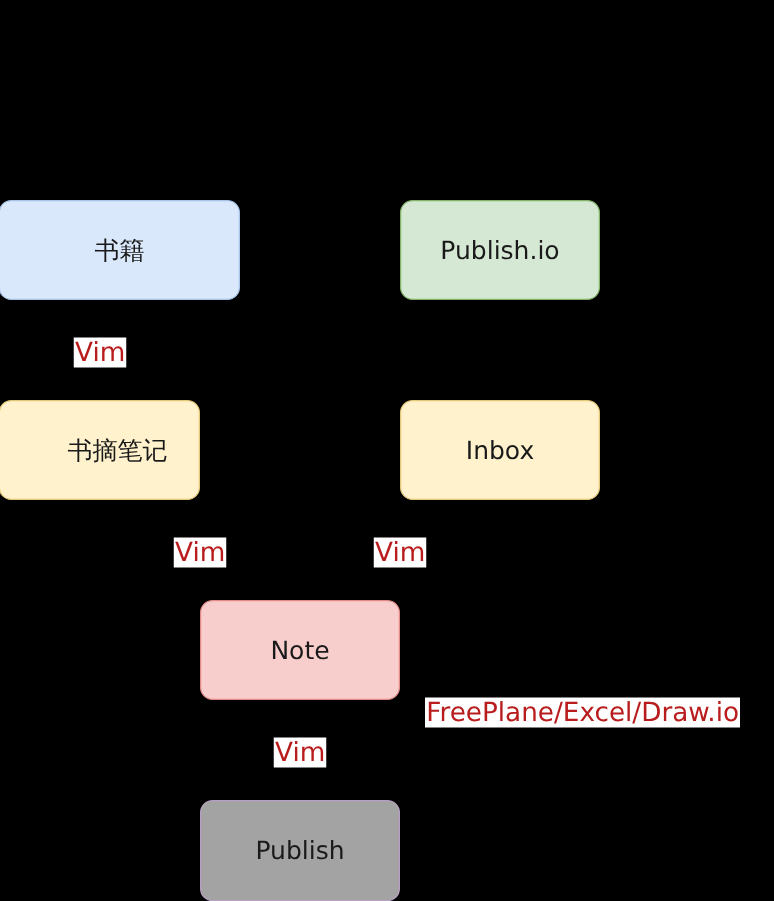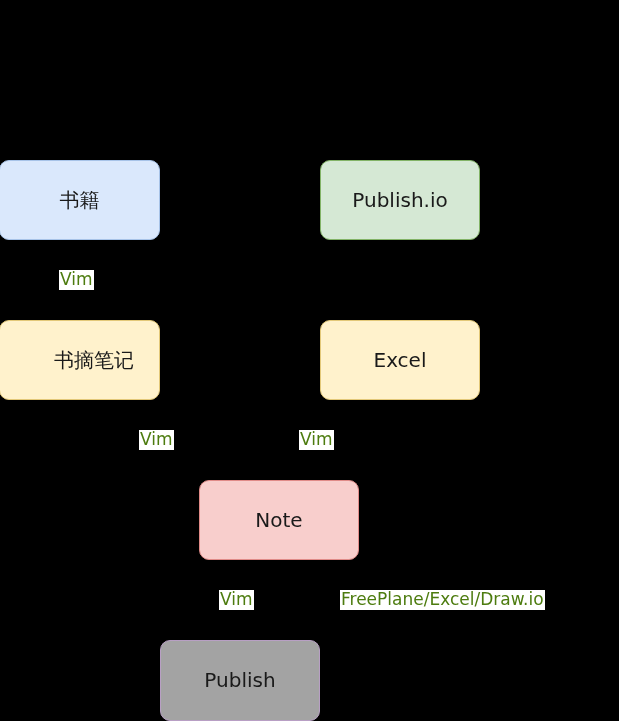--- a/index.html
+++ b/index.html
@@ -30,41 +30,41 @@
     color: #1a1a1a;
     white-space: pre-line;
   }
   .edge {
     position: absolute;
     background: #000000;
   }
   .edge-label {
     position: absolute;
     background: #ffffff;
-    color: #4d7c0f;
-    font-size: 17px;
+    color: #b91c1c;
+    font-size: 21px;
     line-height: 1.15;
     padding: 0px 1px;
     white-space: nowrap;
   }
 </style>
 </head>
 <body>
 
 <div id="canvas">
     <div class="edge" style="left: 399px; top: 80px; width: 2px; height: 80px;"></div>
     <div class="edge" style="left: 79px; top: 240px; width: 2px; height: 80px;"></div>
     <div class="edge" style="left: 399px; top: 240px; width: 2px; height: 80px;"></div>
     <div class="edge" style="left: 79px; top: 400px; width: 2px; height: 80px;"></div>
     <div class="edge" style="left: 399px; top: 400px; width: 2px; height: 80px;"></div>
     <div class="edge" style="left: 239px; top: 560px; width: 2px; height: 80px;"></div>
-    <div class="node" style="left: -1px; top: 160px; width: 161px; height: 80px; background: rgb(218, 232, 252); border-color: rgb(167, 195, 232);">书籍</div>
+    <div class="node" style="left: -1px; top: 160px; width: 193px; height: 80px; background: rgb(218, 232, 252); border-color: rgb(167, 195, 232);">书籍</div>
     <div class="node" style="left: 320px; top: 160px; width: 160px; height: 80px; background: rgb(213, 232, 212); border-color: rgb(130, 179, 102);">Publish.io</div>
     <div class="node" style="left: -1px; top: 320px; width: 161px; height: 80px; background: rgb(255, 242, 204); border-color: rgb(227, 200, 120); padding-left: 29px;">书摘笔记</div>
-    <div class="node" style="left: 320px; top: 320px; width: 160px; height: 80px; background: rgb(255, 242, 204); border-color: rgb(227, 200, 120);">Excel</div>
-    <div class="node" style="left: 160px; top: 480px; width: 160px; height: 80px; background: rgb(248, 206, 204); border-color: rgb(224, 139, 136); margin-left: 39px;">Note</div>
+    <div class="node" style="left: 320px; top: 320px; width: 160px; height: 80px; background: rgb(255, 242, 204); border-color: rgb(227, 200, 120);">Inbox</div>
+    <div class="node" style="left: 160px; top: 480px; width: 160px; height: 80px; background: rgb(248, 206, 204); border-color: rgb(224, 139, 136);">Note</div>
     <div class="node" style="left: 160px; top: 640px; width: 160px; height: 81px; background: #a3a3a3; border-color: rgb(184, 159, 196);">Publish</div>
     <div class="edge-label" style="left: 59px; top: 270px;">Vim</div>
     <div class="edge-label" style="left: 139px; top: 430px;">Vim</div>
     <div class="edge-label" style="left: 299px; top: 430px;">Vim</div>
     <div class="edge-label" style="left: 219px; top: 590px;">Vim</div>
-    <div class="edge-label" style="left: 340px; top: 590px;">FreePlane/Excel/Draw.io</div>
+    <div class="edge-label" style="left: 340px; top: 558px;">FreePlane/Excel/Draw.io</div>
   </div>
 
 </body></html>

